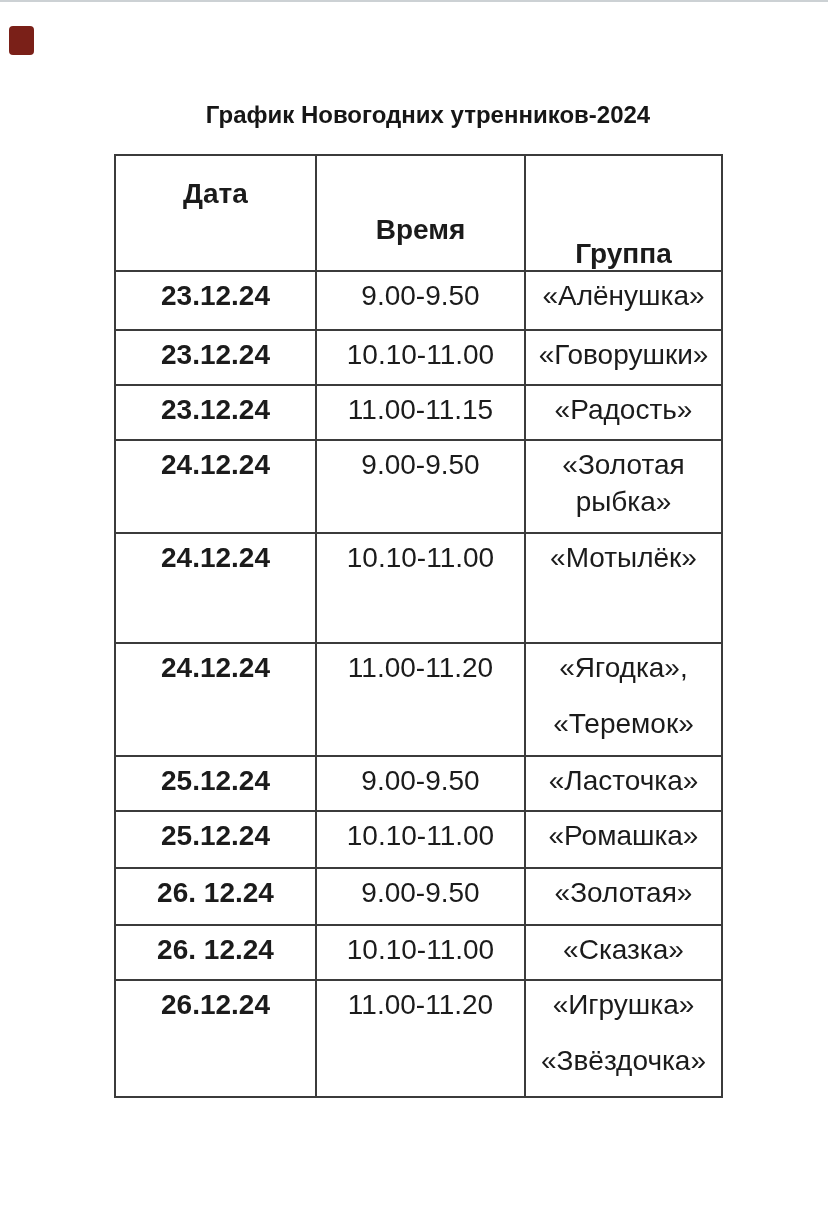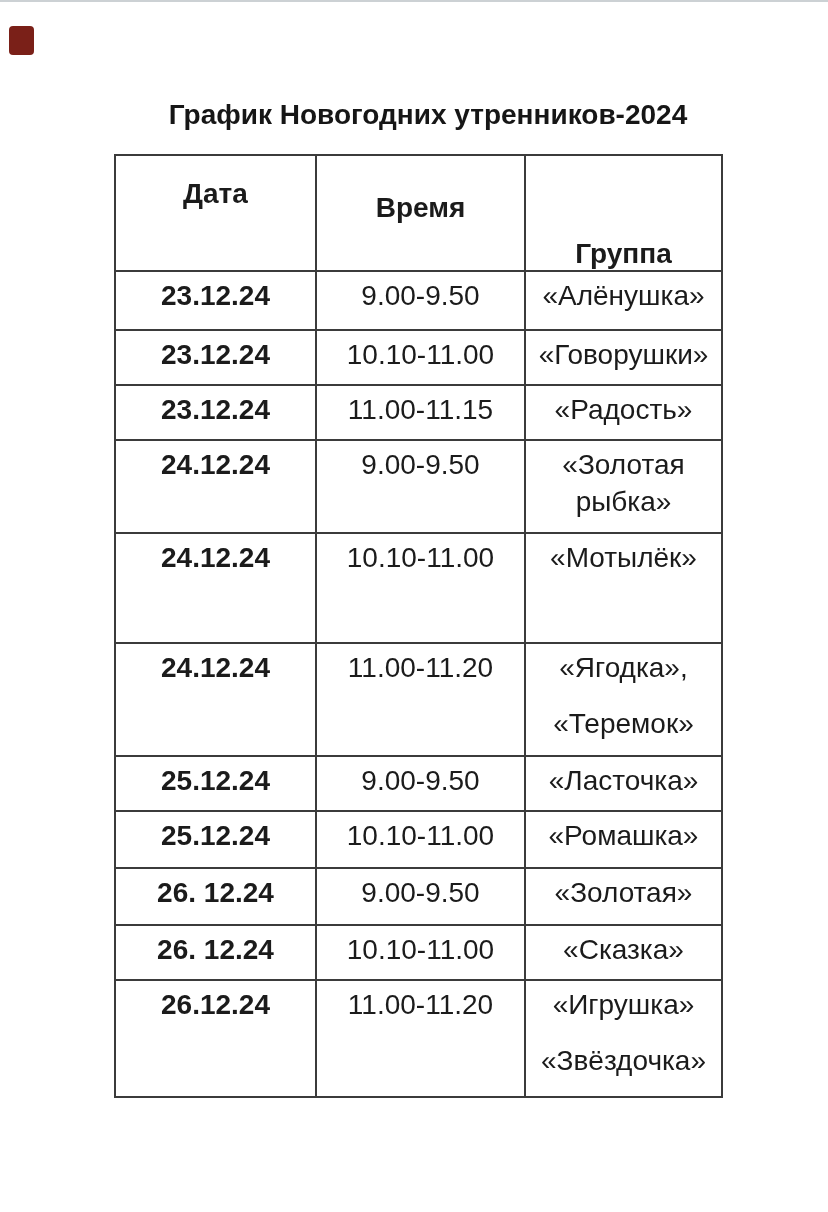--- a/index.html
+++ b/index.html
@@ -22,21 +22,21 @@
     left: 9px; top: 26px;
     width: 25px; height: 29px;
     background: #7a2018;
     border-radius: 4px;
   }
   .title {
     position: absolute;
     left: 28px; top: 97px;
     width: 800px;
     text-align: center;
-    font-size: 28px;
+    font-size: 24px;
     font-weight: 700;
     line-height: 36px;
     color: #161616;
   }
   table.schedule {
     position: absolute;
     left: 114px; top: 154px;
     width: 607px;
     border-collapse: collapse;
     table-layout: fixed;
@@ -45,21 +45,21 @@
     border: 2px solid #3b3b3b;
     text-align: center;
     vertical-align: top;
     font-size: 28px;
     line-height: 32px;
     overflow: hidden;
   }
   th { font-weight: 700; }
   tr.header-row th { height: 109px; }
   th.th-date  { padding-top: 22px; }
-  th.th-time  { padding-top: 36px; }
+  th.th-time  { padding-top: 58px; }
   th.th-group { padding-top: 82px; }
   td { padding-top: 8px; }
   td.date { font-weight: 700; }
   td.time, td.group { font-weight: 400; }
   tr.h59  td { height: 59px; }
   tr.h55  td { height: 55px; }
   tr.h57  td { height: 57px; }
   tr.h93  td { height: 93px; }
   tr.h110 td { height: 110px; }
   tr.h113 td { height: 113px; }

